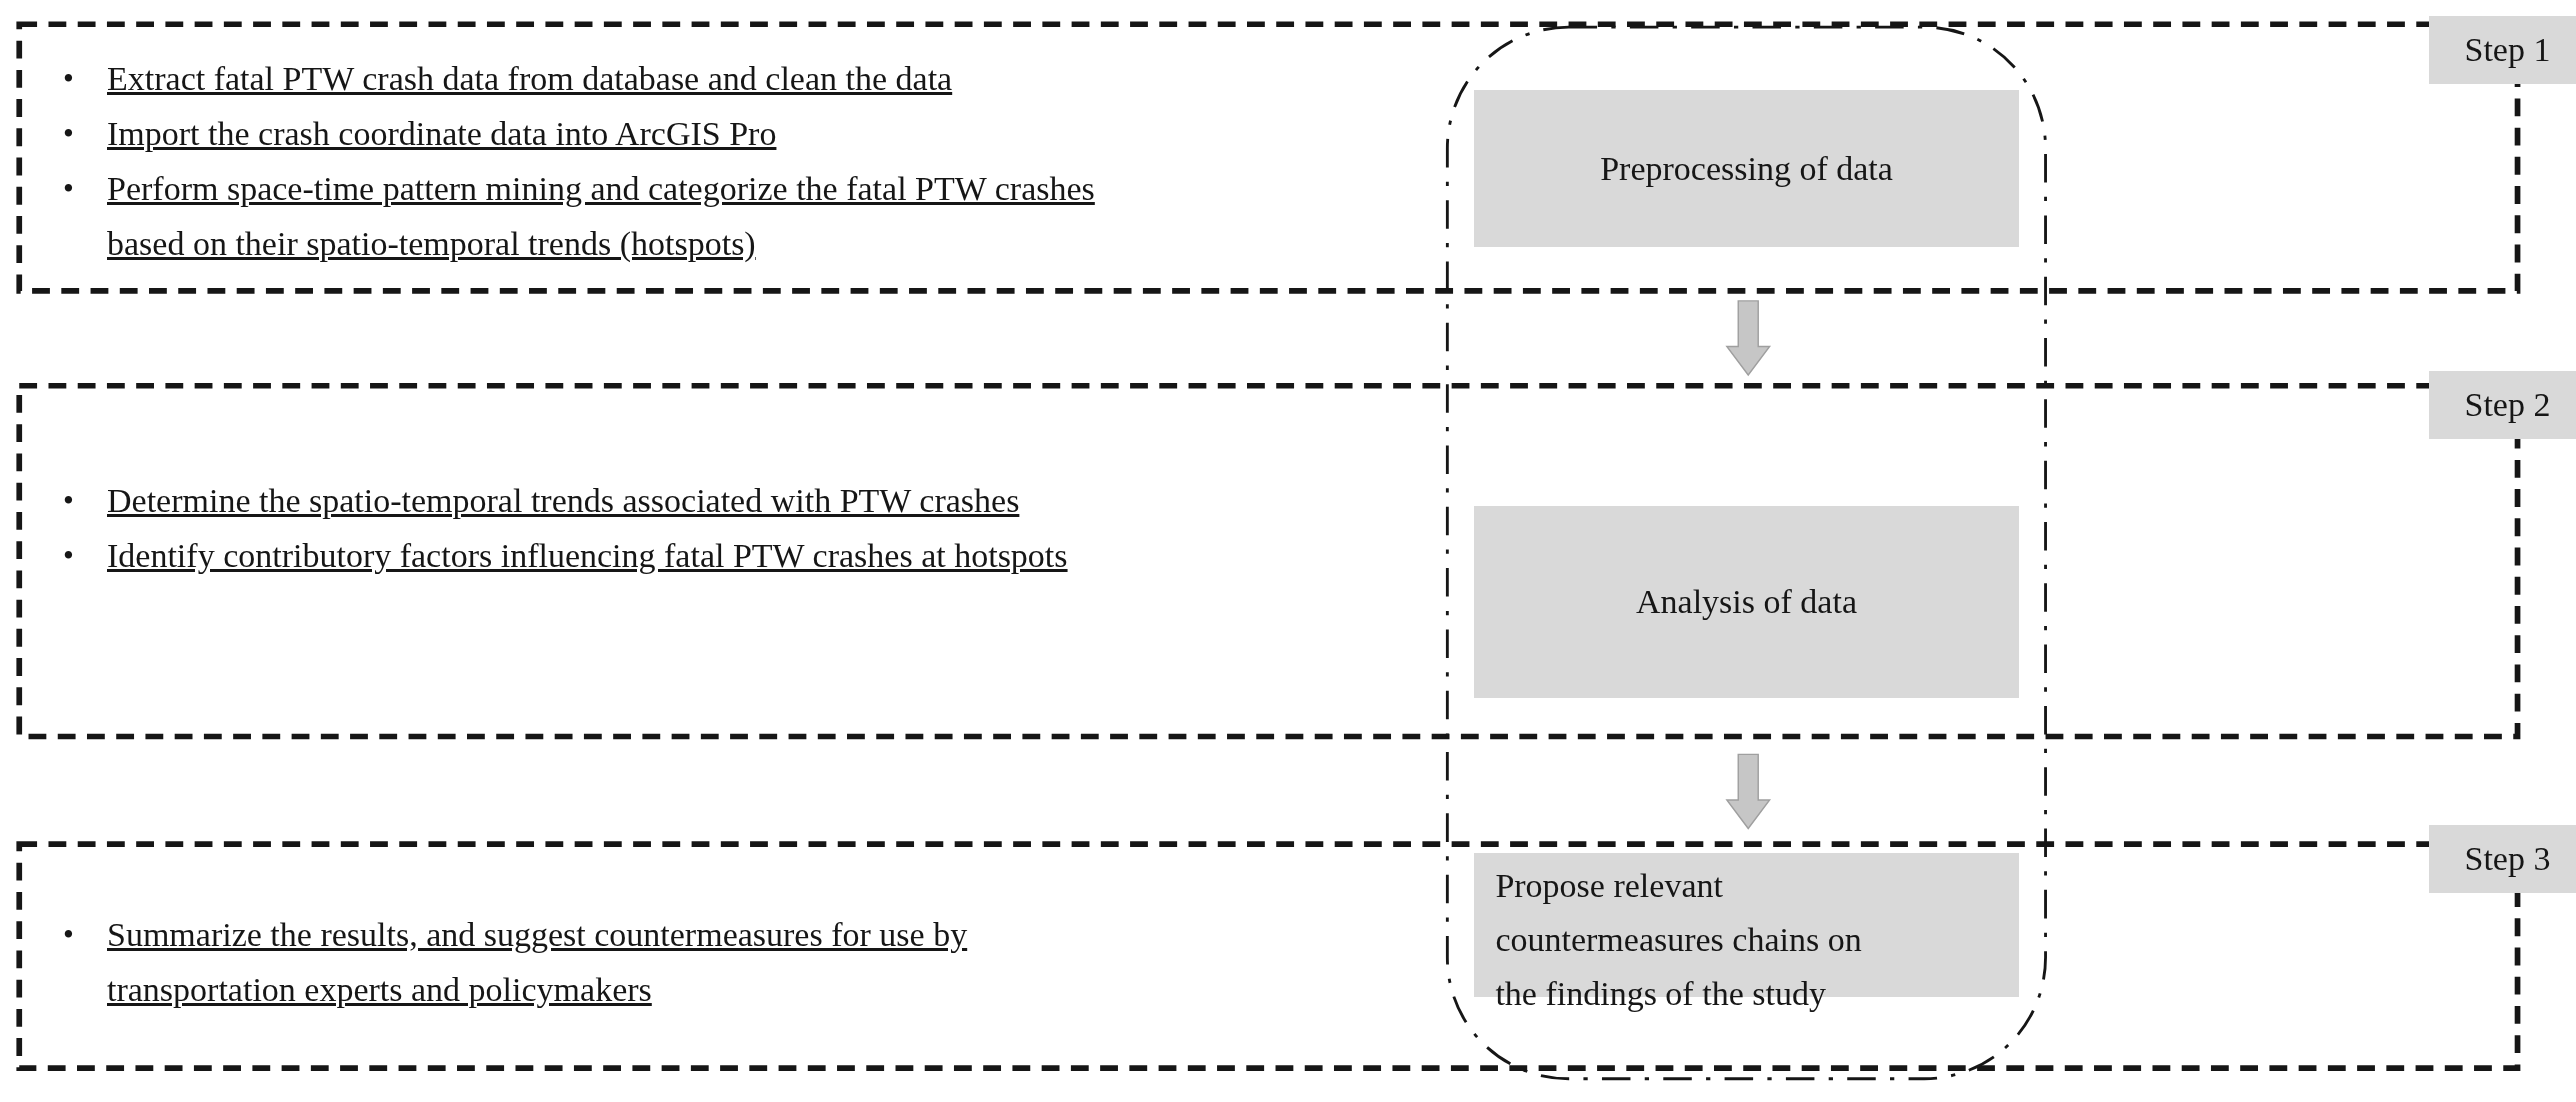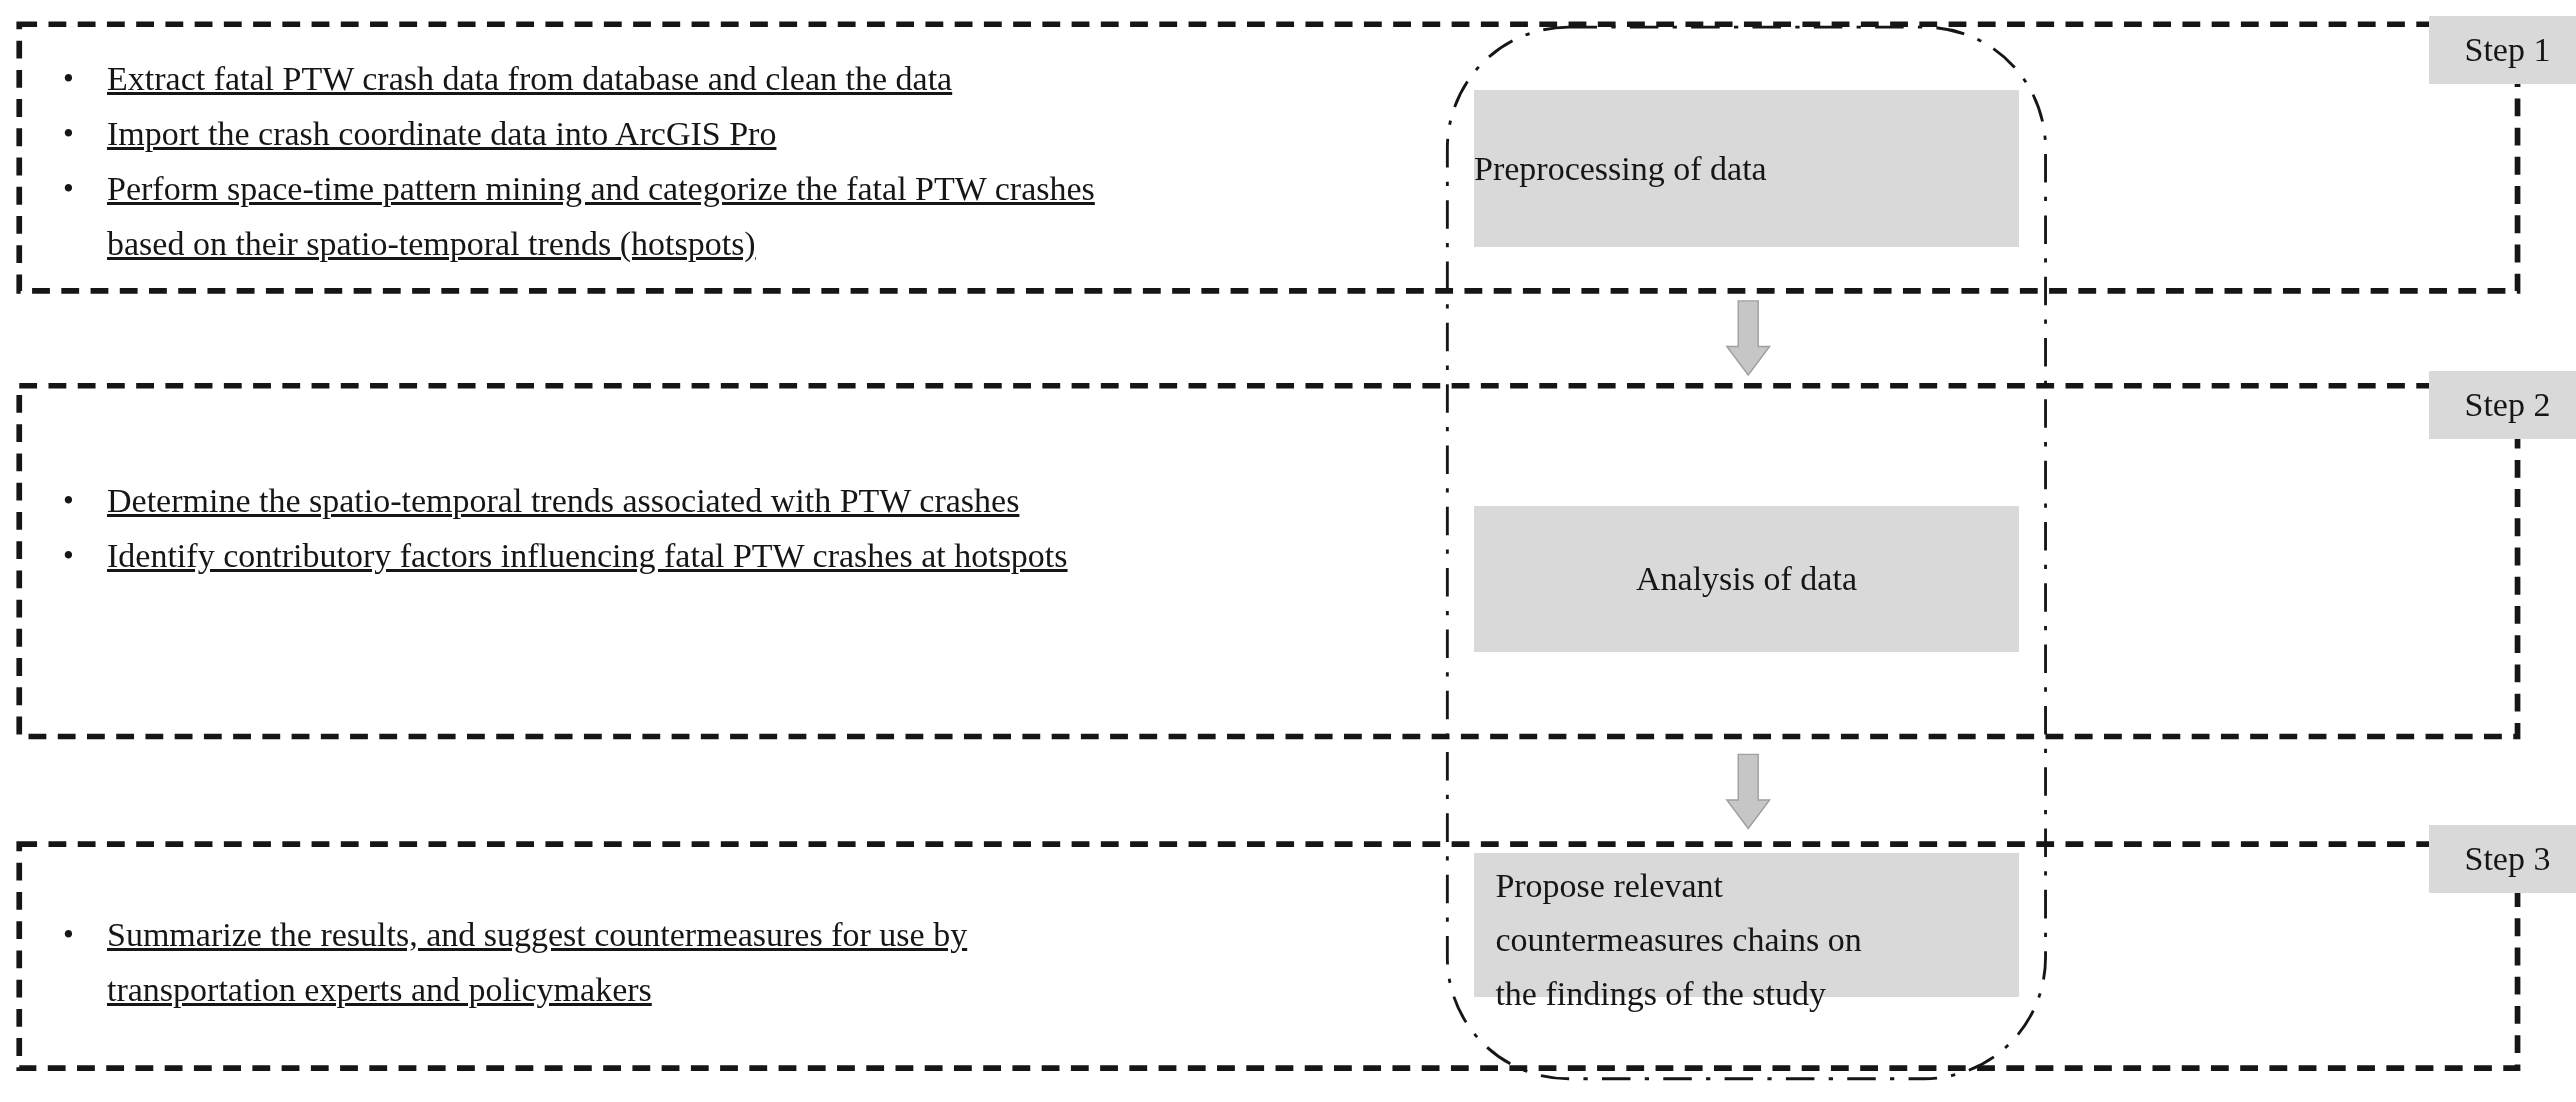--- a/index.html
+++ b/index.html
@@ -92,24 +92,24 @@
     position: absolute;
     left: 1474px;
     width: 545px;
     background: var(--box-fill, #d9d9d9);
     font-size: 34px;
     box-sizing: border-box;
   }
   .process-box .pline { line-height: 54px; white-space: nowrap; }
   .process-box.pa {
     top: 90px; height: 157px;
-    display: flex; align-items: center; justify-content: flex-start;
+    display: flex; align-items: center; justify-content: center;
   }
   .process-box.pb {
-    top: 506px; height: 146px;
+    top: 506px; height: 192px;
     display: flex; align-items: center; justify-content: center;
   }
   .process-box.pc {
     top: 853px; height: 144px;
     padding: 5.7px 11.4px 5.7px 21.4px;
     text-align: left;
   }
 </style>
 </head>
 <body>

